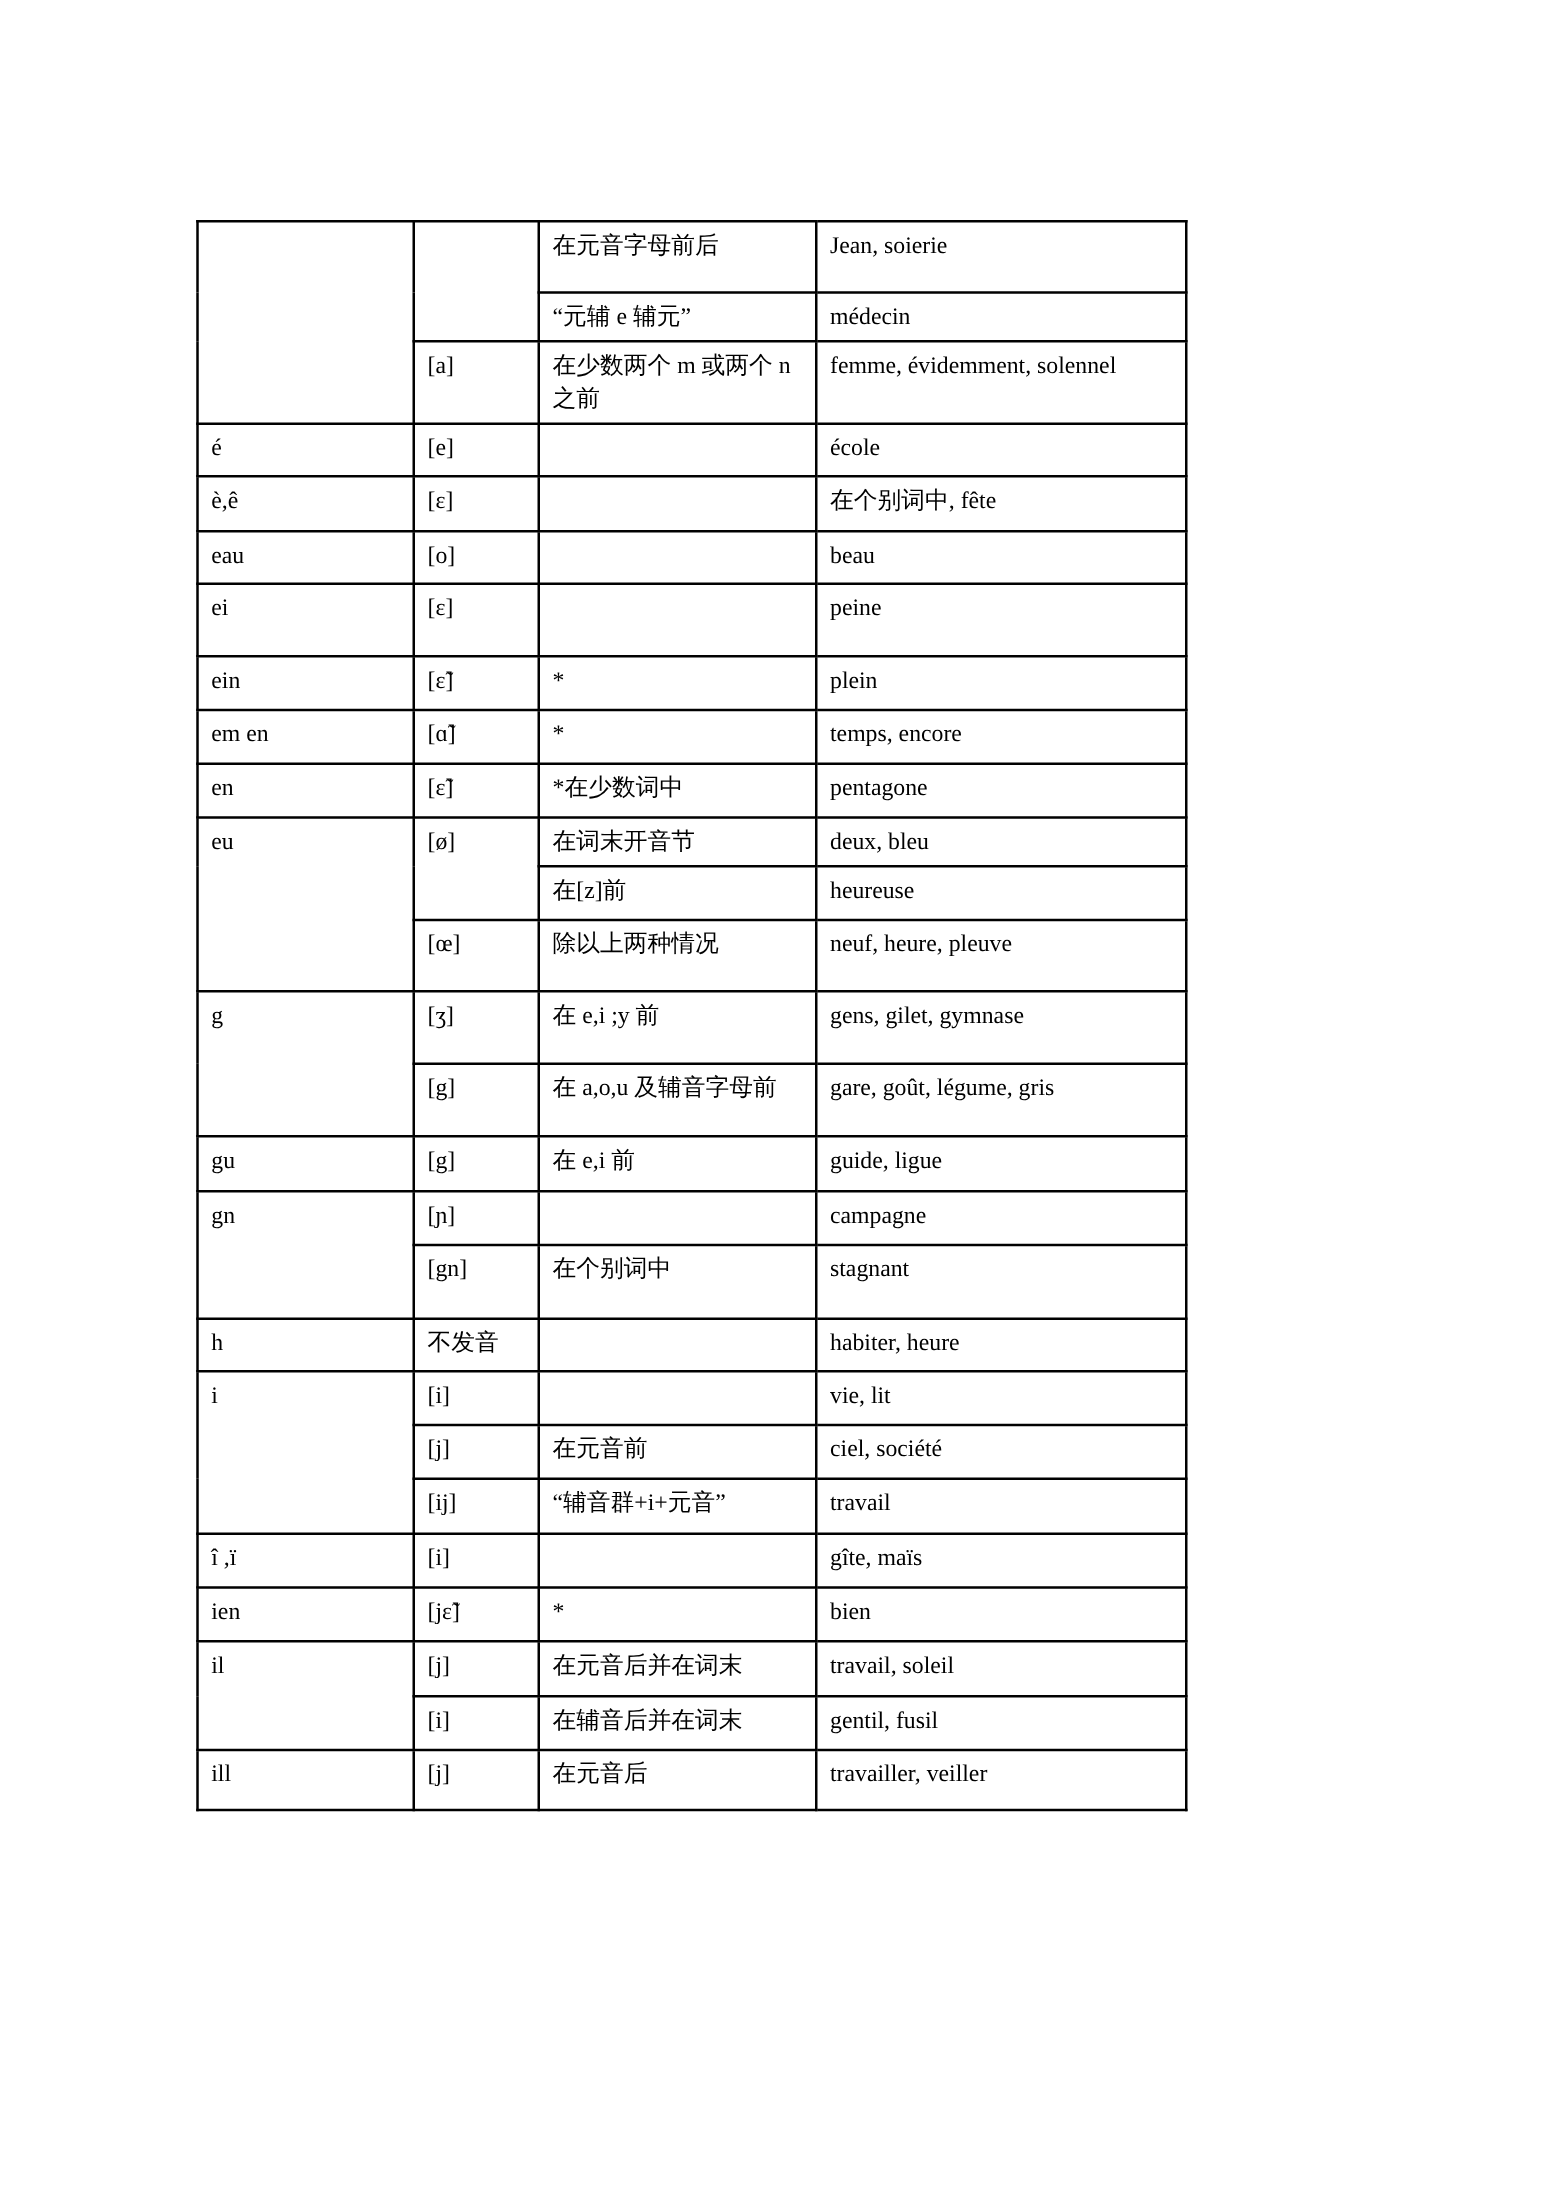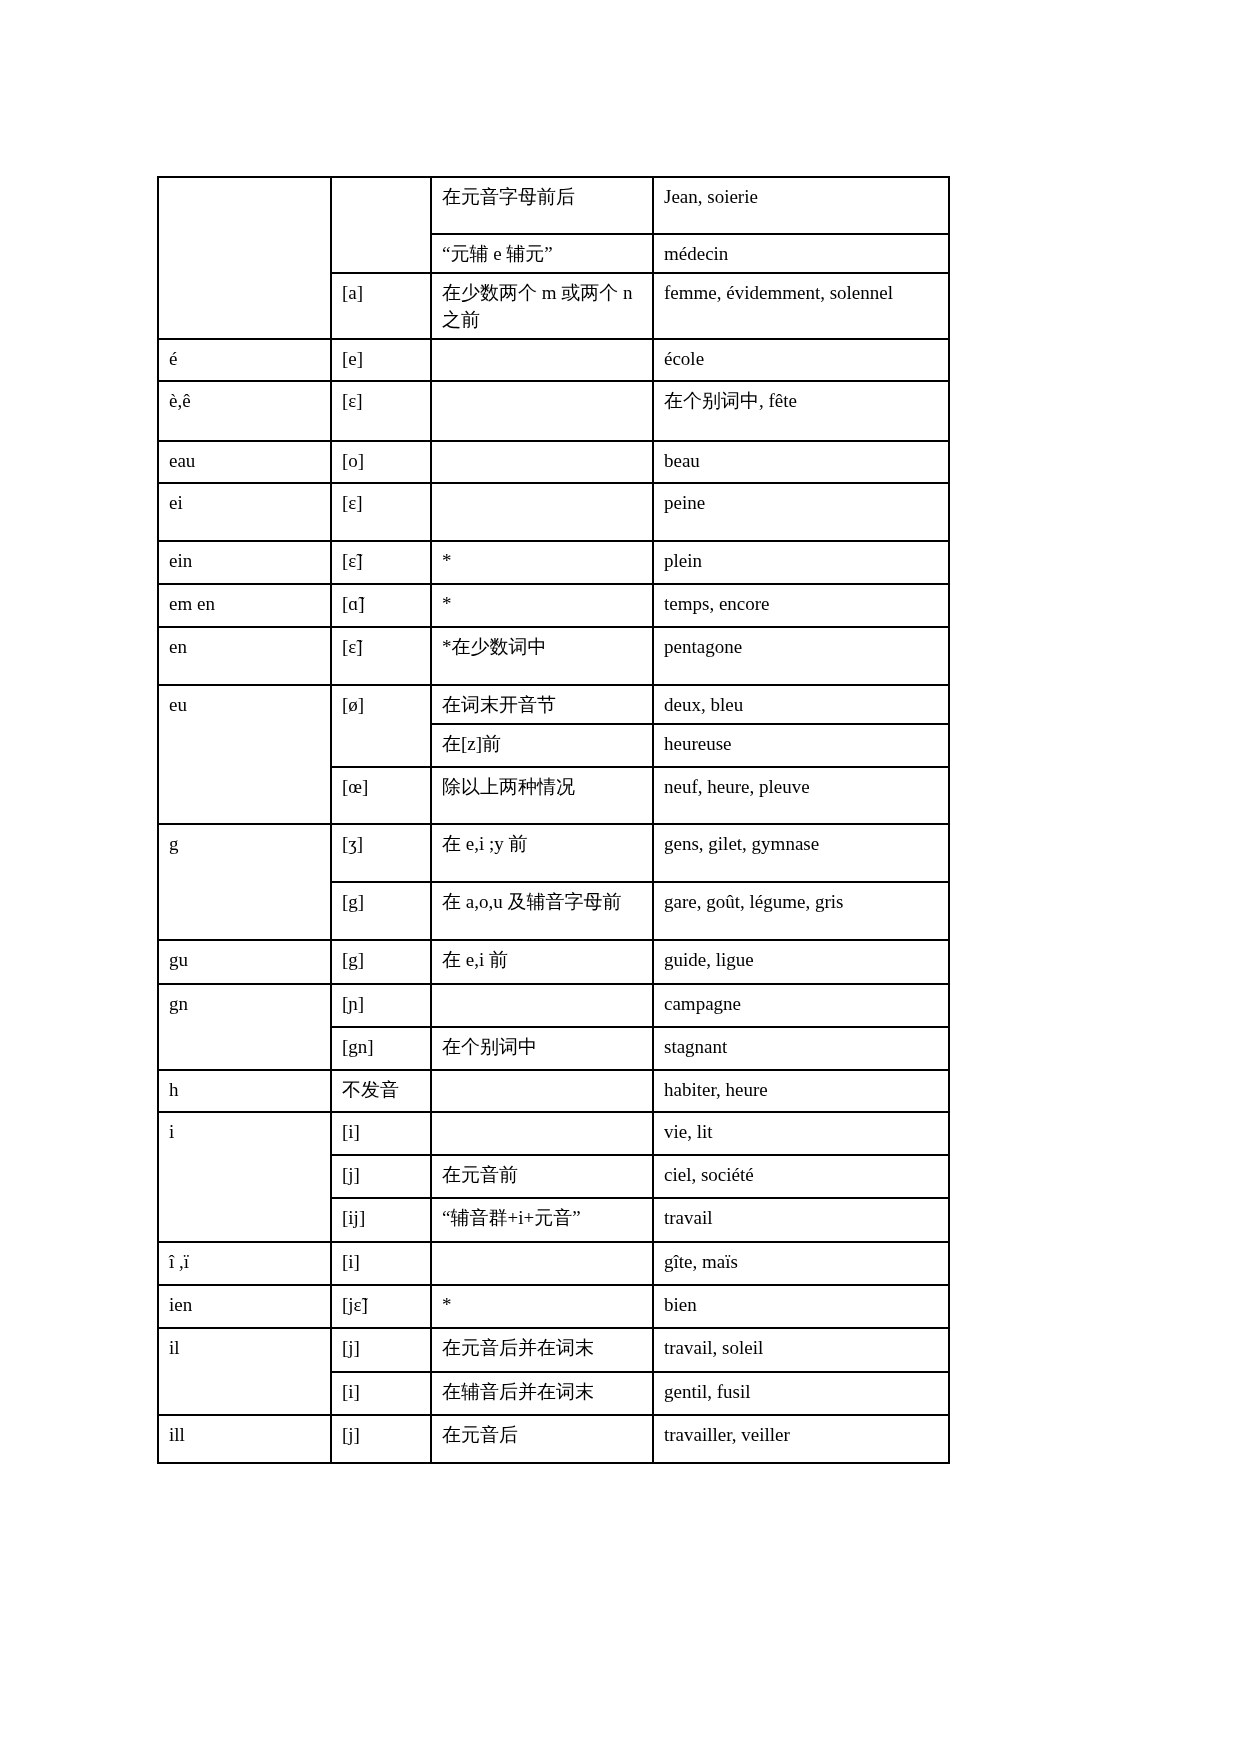--- a/index.html
+++ b/index.html
@@ -71,21 +71,21 @@
       <td class="ex">femme, évidemment, solennel</td>
     </tr>
 
     <tr style="height:42px">
       <td class="letter">é</td>
       <td class="symbol">[e]</td>
       <td class="cond"></td>
       <td class="ex">école</td>
     </tr>
 
-    <tr style="height:60px">
+    <tr style="height:44px">
       <td class="letter">è,ê</td>
       <td class="symbol">[ɛ]</td>
       <td class="cond"></td>
       <td class="ex">在个别词中, fête</td>
     </tr>
 
     <tr style="height:42px">
       <td class="letter">eau</td>
       <td class="symbol">[o]</td>
       <td class="cond"></td>
@@ -106,21 +106,21 @@
       <td class="ex">plein</td>
     </tr>
 
     <tr style="height:43px">
       <td class="letter">em en</td>
       <td class="symbol">[ɑ̃]</td>
       <td class="cond">*</td>
       <td class="ex">temps, encore</td>
     </tr>
 
-    <tr style="height:58px">
+    <tr style="height:43px">
       <td class="letter">en</td>
       <td class="symbol">[ɛ̃]</td>
       <td class="cond">*在少数词中</td>
       <td class="ex">pentagone</td>
     </tr>
 
     <tr style="height:28px">
       <td class="letter" rowspan="3">eu</td>
       <td class="symbol" rowspan="2">[ø]</td>
       <td class="cond">在词末开音节</td>
@@ -158,21 +158,21 @@
       <td class="ex">guide, ligue</td>
     </tr>
 
     <tr style="height:43px">
       <td class="letter" rowspan="2">gn</td>
       <td class="symbol">[ɲ]</td>
       <td class="cond"></td>
       <td class="ex">campagne</td>
     </tr>
 
-    <tr style="height:43px">
+    <tr style="height:59px">
       <td class="symbol">[gn]</td>
       <td class="cond">在个别词中</td>
       <td class="ex">stagnant</td>
     </tr>
 
     <tr style="height:42px">
       <td class="letter">h</td>
       <td class="symbol">不发音</td>
       <td class="cond"></td>
       <td class="ex">habiter, heure</td>

